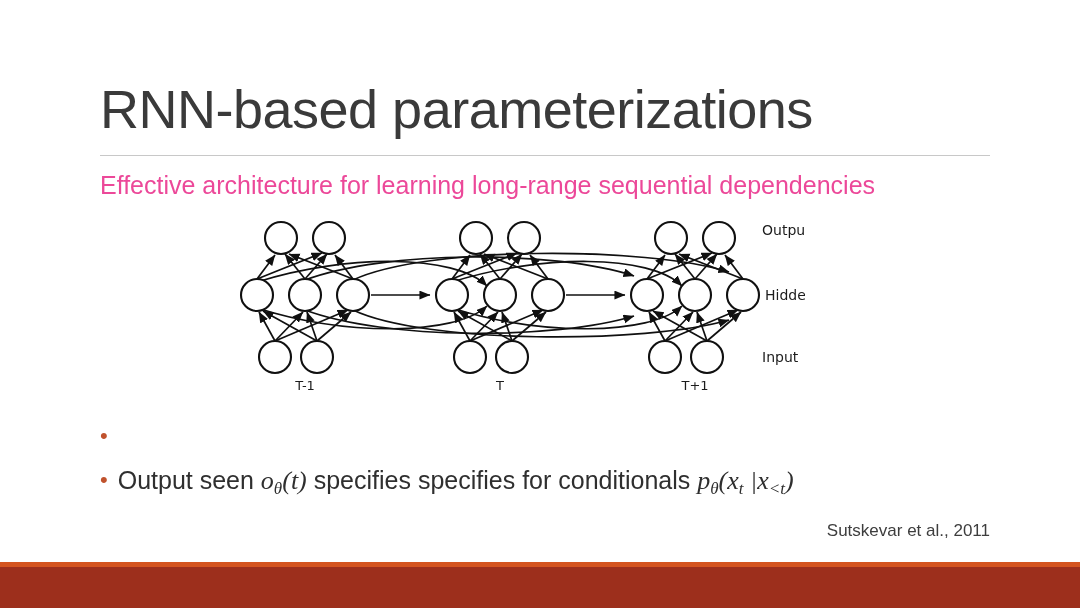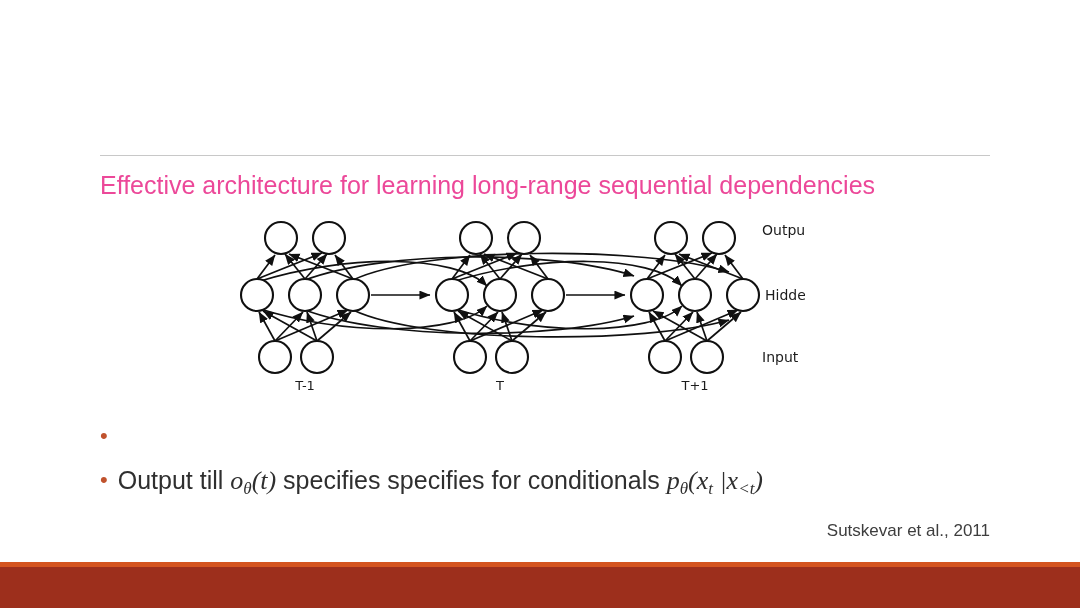--- a/index.html
+++ b/index.html
@@ -148,20 +148,21 @@
     top: 567px;
     bottom: 0;
     background: #9d2f1c;
   }
 </style>
 </head>
 <body>
 
 <div class="slide">
 
+  <div class="title">RNN-based parameterizations</div>
   <div class="title-rule"></div>
   <div class="subtitle">Effective architecture for learning long-range sequential dependencies</div>
 
   <div class="diagram">
     <svg width="580" height="185" viewBox="0 0 580 185" xmlns="http://www.w3.org/2000/svg">
       <defs>
         <marker id="ah" markerWidth="7" markerHeight="7" refX="6.2" refY="2.6" orient="auto" markerUnits="strokeWidth">
           <path d="M0,0 L6.4,2.6 L0,5.2 z" fill="#101010"></path>
         </marker>
       </defs>
@@ -263,21 +264,21 @@
   </div>
 
   <div class="bullets">
 
     <div class="bullet">
       <span class="dot">•</span>
     </div>
 
     <div class="bullet">
       <span class="dot">•</span>
-      <span><span>Output till </span><span class="math"><span>o</span><span class="sub">θ</span><span>(t)</span></span><span> specifies specifies for conditionals </span><span class="math"><span>p</span><span class="sub">θ</span><span>(</span><span>x</span><span class="sub">t</span><span> |</span><span>x</span><span class="sub">&lt;t</span><span>)</span></span></span>
+      <span><span>Output seen </span><span class="math"><span>o</span><span class="sub">θ</span><span>(t)</span></span><span> specifies specifies for conditionals </span><span class="math"><span>p</span><span class="sub">θ</span><span>(</span><span>x</span><span class="sub">t</span><span> |</span><span>x</span><span class="sub">&lt;t</span><span>)</span></span></span>
     </div>
 
   </div>
 
   <div class="citation">Sutskevar et al., 2011</div>
 
   <div class="footer-stripe"></div>
   <div class="footer-bar">
     
     

